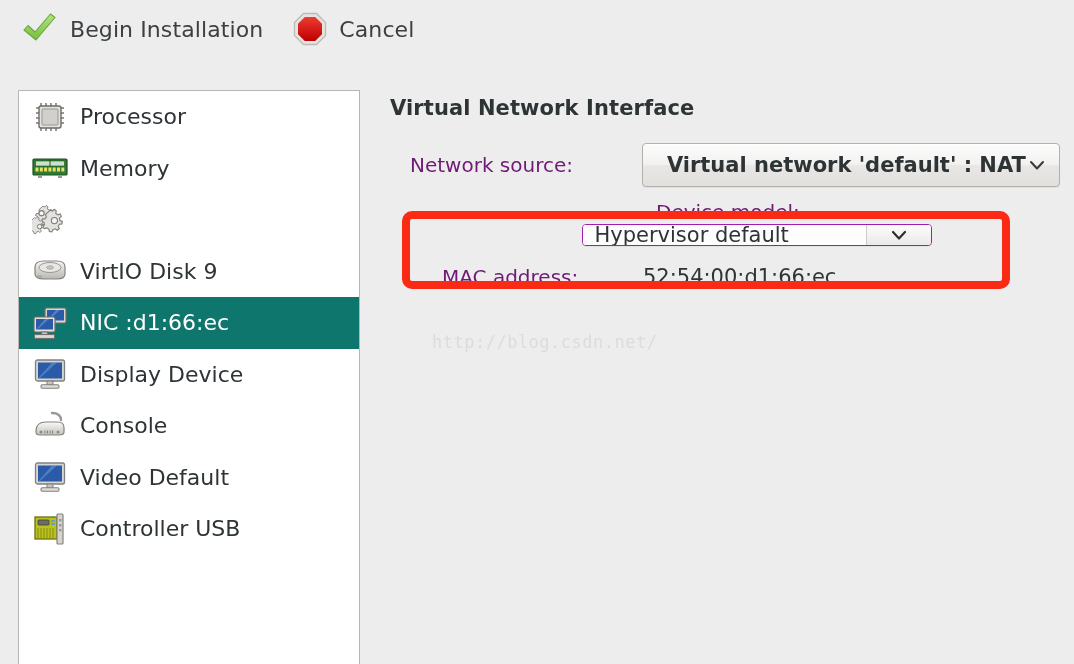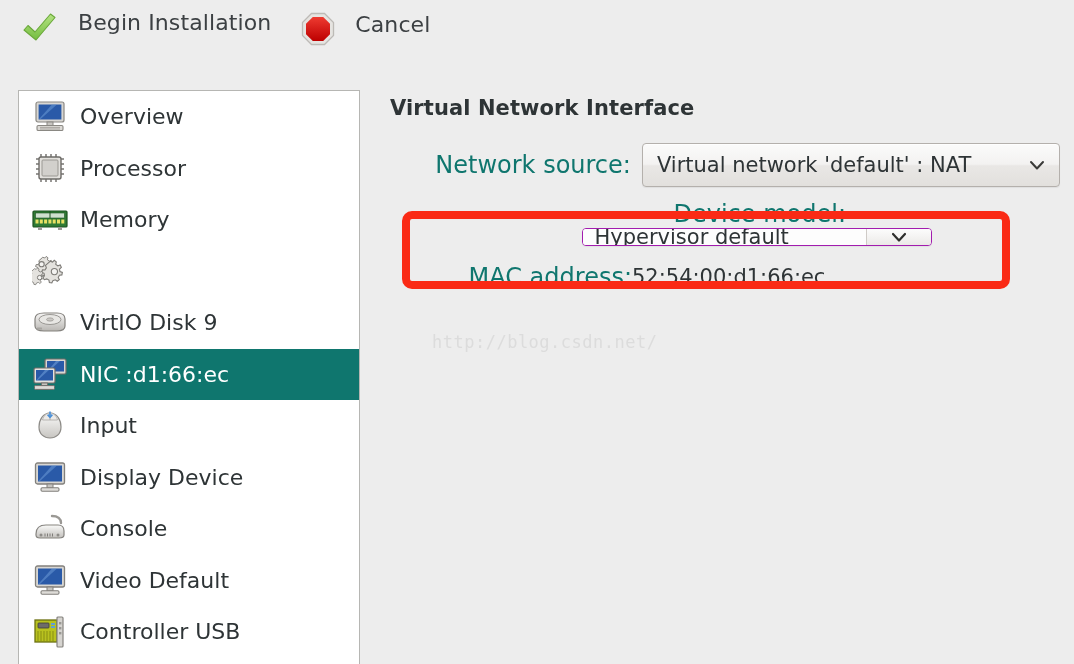--- a/index.html
+++ b/index.html
@@ -23,21 +23,22 @@
     width: 1074px;
     height: 58px;
     display: flex;
     align-items: center;
     padding-left: 14px;
     box-sizing: border-box;
     background: #ededed;
   }
   .tool-btn {
     display: flex;
-    gap: 20px;
+    align-items: center;
+    gap: 12px;
     background: none;
     border: none;
     padding: 2px 6px;
     cursor: pointer;
     font-family: inherit;
   }
   .tool-btn .tb-label {
     font-size: 22px;
     color: #3c4043;
     letter-spacing: 0.1px;
@@ -100,43 +101,44 @@
     letter-spacing: .1px;
     margin: 0 0 22px 0;
   }
   .field-row {
     display: flex;
     align-items: center;
     height: 46px;
     margin-bottom: 2px;
   }
   .field-label {
-    font-size: 24px;
-    color: #0f766e;
-    text-align: right;
+    font-size: 20px;
+    color: #701a75;
+    text-align: left;
     white-space: nowrap;
   }
   
   .row-network { margin-left: 20px; }
   .row-network .field-label { width: 222px; }
 
   .combo-plain {
     margin-left: 11px;
     height: 44px;
     width: 420px;
     box-sizing: border-box;
     display: flex;
     align-items: center;
     justify-content: space-between;
-    padding: 0 12px 0 14px;
+    padding: 0 12px 0 24px;
     border: 1px solid #b4b0ac;
     border-radius: 4px;
     background: linear-gradient(to bottom, #fbfbfb 0%, #f3f2f1 48%, #e9e7e5 52%, #e2e0dd 100%);
     box-shadow: 0 1px 0 rgba(255,255,255,.75) inset, 0 1px 1px rgba(0,0,0,.06);
     cursor: pointer;
+    font-weight: bold;
   }
   .combo-plain .cp-text {
     font-size: 21px;
     color: #2e3436;
     white-space: nowrap;
   }
   .chev { width: 20px; height: 20px; display:block; }
 
   
   .row-device {
@@ -195,20 +197,21 @@
   }
 
   
   .row-mac {
     margin-left: 52px;
     margin-top: 14px;
     height: 34px;
   }
   .row-mac .field-label { width: 190px; }
   .mac-value {
+    margin-left: 11px;
     font-size: 21px;
     color: #2e3436;
     white-space: nowrap;
   }
 
   .watermark {
     position: absolute;
     left: 432px;
     top: 332px;
     font-family: "DejaVu Sans Mono", "Liberation Mono", monospace;
@@ -254,36 +257,20 @@
         <polygon points="11.8,5 22.2,5 29,11.8 29,22.2 22.2,29 11.8,29 5,22.2 5,11.8" fill="url(#gstop)"></polygon>
       </svg>
     </span>
     <span class="tb-label">Cancel</span>
   </button>
 
 </div>
 
 <div class="sidebar">
 
-  <div class="side-item">
-    <span class="si-icon">
-      <svg width="36" height="34" viewBox="0 0 36 34">
-        <rect x="4" y="2" width="28" height="20" rx="2" fill="#d8d6d2" stroke="#8a8883" stroke-width="1.2"></rect>
-        <rect x="6.6" y="4.5" width="22.8" height="15" fill="#2a5aa8"></rect>
-        <path d="M7 19 L20 4.5 L25 4.5 L8.6 19 Z" fill="#6a9ad6" opacity=".55"></path>
-        <rect x="15" y="22" width="6" height="3.5" fill="#c8c6c2" stroke="#8a8883" stroke-width="1"></rect>
-        <rect x="5" y="25.5" width="26" height="5" rx="1.3" fill="#dcdad6" stroke="#8a8883" stroke-width="1.1"></rect>
-        <g stroke="#9a9893" stroke-width=".8">
-          <line x1="8" y1="27.4" x2="28" y2="27.4"></line>
-            <line x1="8" y1="29" x2="28" y2="29"></line>
-        </g>
-      </svg>
-    </span>
-    <span class="si-label">Overview</span>
-  </div>
 
   <div class="side-item">
     <span class="si-icon">
       <svg width="34" height="34" viewBox="0 0 34 34">
         <g stroke="#6e6c68" stroke-width="1.4" fill="#cfcdc9">
           <line x1="8" y1="3" x2="8" y2="7"></line>
             <line x1="13" y1="3" x2="13" y2="7"></line>
           <line x1="18" y1="3" x2="18" y2="7"></line>
             <line x1="23" y1="3" x2="23" y2="7"></line>
           <line x1="8" y1="27" x2="8" y2="31"></line>
@@ -376,38 +363,20 @@
         <rect x="3" y="11" width="21" height="15" rx="1.6" fill="#e4e2de" stroke="#6f6d69" stroke-width="1.2"></rect>
         <rect x="5" y="13" width="17" height="10.5" fill="#2a5aa8"></rect>
         <path d="M5.3 23.3 L14 13 L18 13 L6.6 23.3 Z" fill="#7aa8e0" opacity=".5"></path>
         <rect x="10.5" y="26" width="6" height="2.6" fill="#c6c4c0" stroke="#6f6d69" stroke-width=".9"></rect>
         <rect x="3.5" y="28.6" width="20" height="3.8" rx="1" fill="#dedcd8" stroke="#6f6d69" stroke-width="1"></rect>
       </svg>
     </span>
     <span class="si-label">NIC :d1:66:ec</span>
   </div>
 
-  <div class="side-item">
-    <span class="si-icon">
-      <svg width="30" height="32" viewBox="0 0 30 32">
-        <defs>
-          <linearGradient id="mg" x1="0" y1="0" x2="0" y2="1">
-            <stop offset="0" stop-color="#fbfbfa"></stop>
-              <stop offset="1" stop-color="#c7c5c1"></stop>
-          </linearGradient>
-        </defs>
-        <path d="M15 3 C22 3 26 10 26 17 C26 24 21 28 15 28 C9 28 4 24 4 17 C4 10 8 3 15 3 Z" fill="url(#mg)" stroke="#8d8b87" stroke-width="1.2"></path>
-        <path d="M15 3 C11 3 8.5 6 7.5 10 L22.5 10 C21.5 6 19 3 15 3 Z" fill="#eceae7" stroke="#a9a7a3" stroke-width=".8"></path>
-        <line x1="15" y1="3" x2="15" y2="10" stroke="#a9a7a3" stroke-width=".9"></line>
-        <path d="M15 1.5 L15 6" stroke="#4a90d9" stroke-width="1.6"></path>
-        <path d="M12.6 4.6 L15 7.2 L17.4 4.6" fill="none" stroke="#4a90d9" stroke-width="1.6"></path>
-      </svg>
-    </span>
-    <span class="si-label">Input</span>
-  </div>
 
   <div class="side-item">
     <span class="si-icon">
       <svg width="34" height="32" viewBox="0 0 34 32">
         <rect x="2.5" y="2" width="29" height="21" rx="2" fill="#d8d6d2" stroke="#82807c" stroke-width="1.3"></rect>
         <rect x="5" y="4.5" width="24" height="16" fill="#2a5aa8"></rect>
         <path d="M5.4 20 L19 4.5 L24 4.5 L7 20 Z" fill="#7aa8e0" opacity=".45"></path>
         <rect x="14" y="23" width="6" height="4" fill="#c6c4c0" stroke="#82807c" stroke-width="1"></rect>
         <rect x="8" y="26.8" width="18" height="3.4" rx="1.2" fill="#dedcd8" stroke="#82807c" stroke-width="1.1"></rect>
       </svg>

